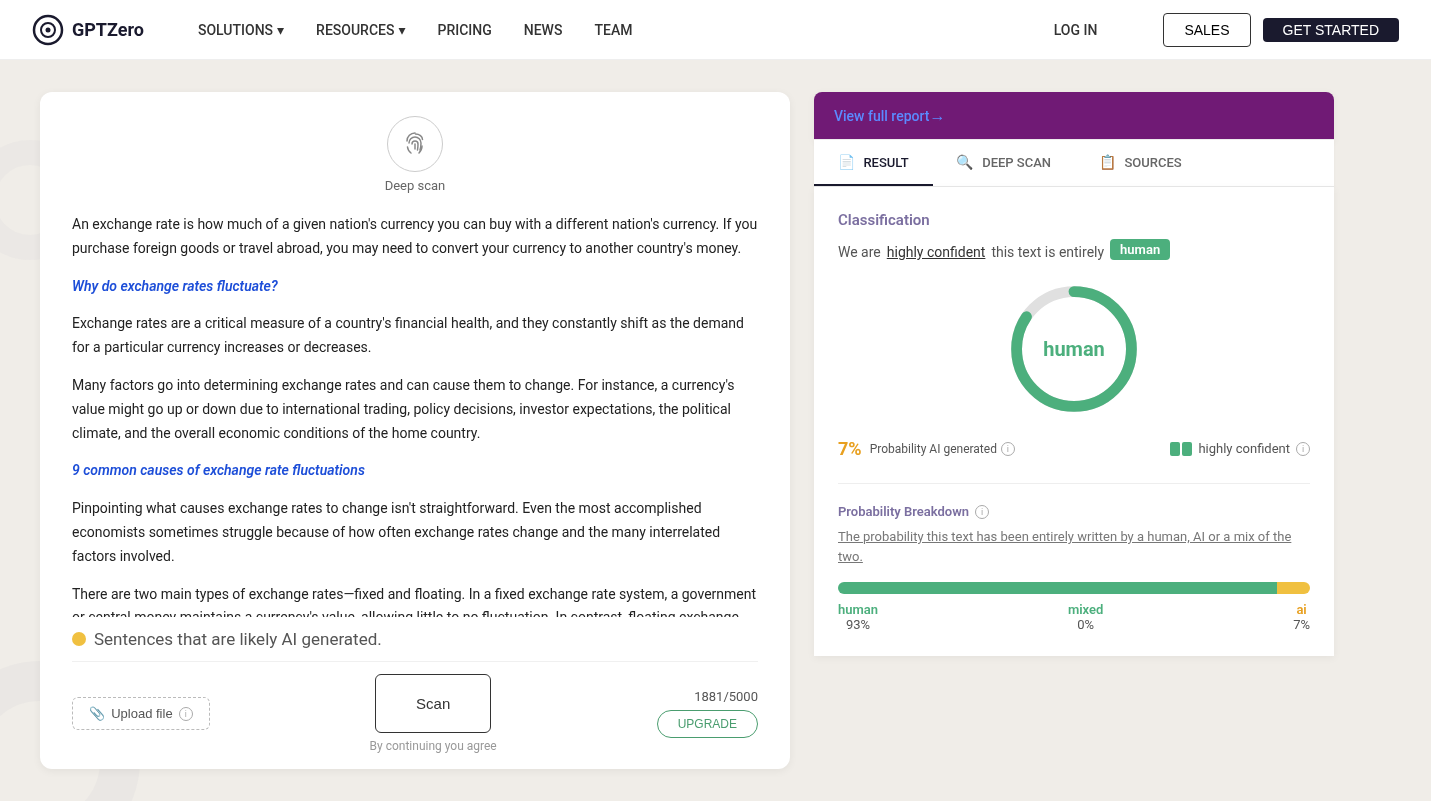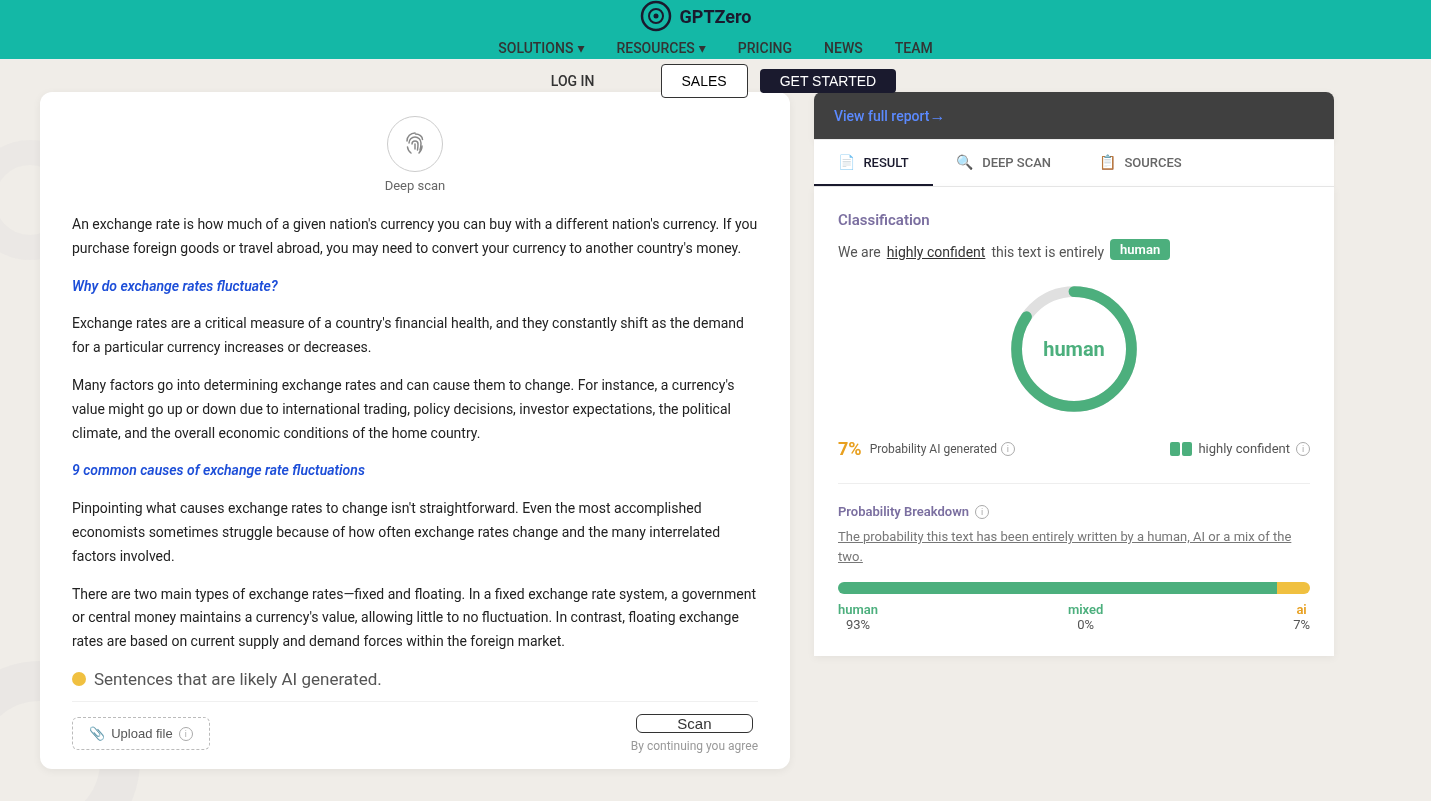--- a/index.html
+++ b/index.html
@@ -9,25 +9,24 @@
       min-height: 801px;
       overflow: hidden;
     }
 
     
     .navbar {
       display: flex;
       align-items: center;
       padding: 0 32px;
       height: 60px;
-      background: #14b8a6;
+      background: #ffffff;
       border-bottom: 1px solid #eee;
       position: relative;
       z-index: 10;
-      flex-direction: column;
     }
     .nav-logo {
       display: flex;
       align-items: center;
       gap: 8px;
       font-weight: 700;
       font-size: 18px;
       color: #1a1a2e;
       margin-right: 40px;
     }
@@ -177,21 +176,21 @@
       color: #555;
       cursor: pointer;
       display: flex;
       align-items: center;
       gap: 6px;
       background: transparent;
     }
     .scan-btn {
       border: 1.5px solid #333;
       border-radius: 6px;
-      padding: 0 40px;
+      padding: 20px 40px;
       font-size: 15px;
       color: #333;
       cursor: pointer;
       background: #fff;
       font-weight: 500;
     }
 
     .footer-right {
       text-align: right;
     }
@@ -219,21 +218,21 @@
 
     
     .right-panel {
       width: 520px;
       display: flex;
       flex-direction: column;
       gap: 0;
     }
 
     .report-link-bar {
-      background: #404040;
+      background: #701a75;
       border-radius: 8px 8px 0 0;
       padding: 14px 20px;
       display: flex;
       align-items: center;
       gap: 0;
       border-bottom: 1px solid #eee;
       box-shadow: 0 2px 8px rgba(0,0,0,0.05);
     }
     .report-link-text {
       font-size: 14px;
@@ -559,20 +558,24 @@
         <span>📎</span>
         <span>Upload file</span>
         <span class="info-icon">i</span>
       </button>
 
       <div style="display:flex; flex-direction:column; align-items:center; gap:6px;">
         <button class="scan-btn">Scan</button>
         <span class="scan-note">By continuing you agree</span>
       </div>
 
+      <div class="footer-right">
+        <span class="word-count">1881/5000</span>
+        <button class="upgrade-btn">UPGRADE</button>
+      </div>
     </div>
   </div>
 
   <div class="right-panel">
 
     <div class="report-link-bar">
       <span class="report-link-text">View full report</span>
       <span class="report-arrow">→</span>
     </div>
 

